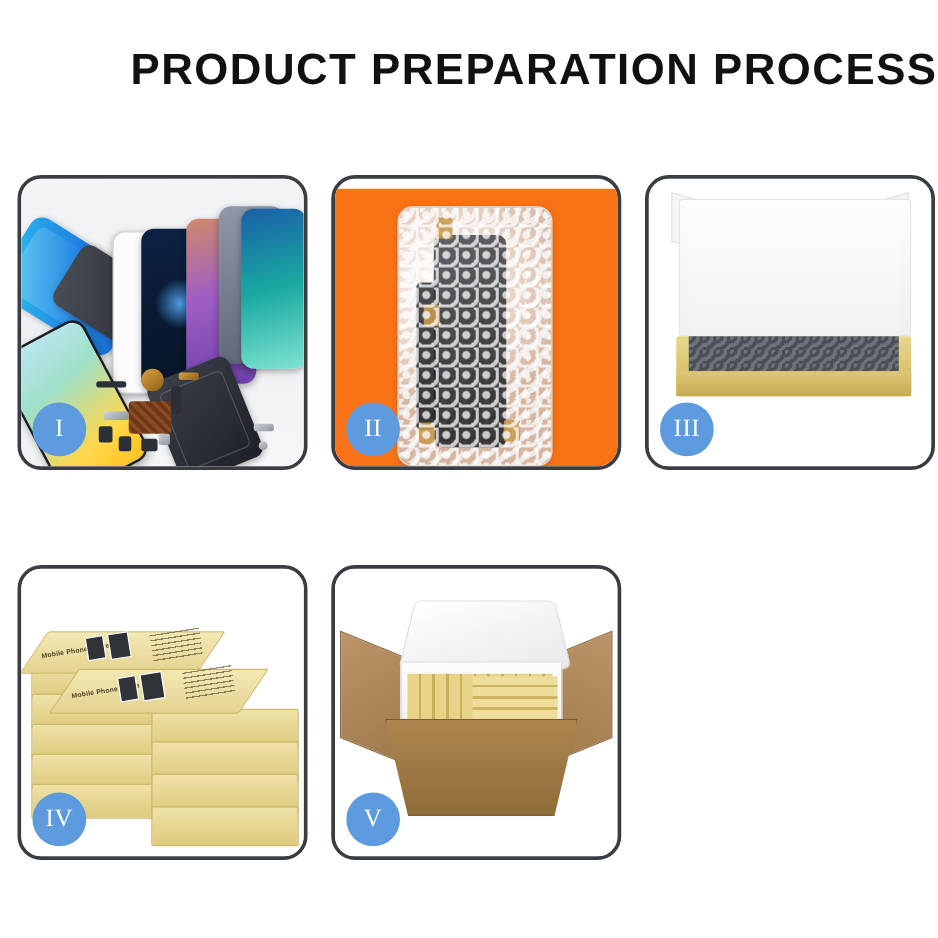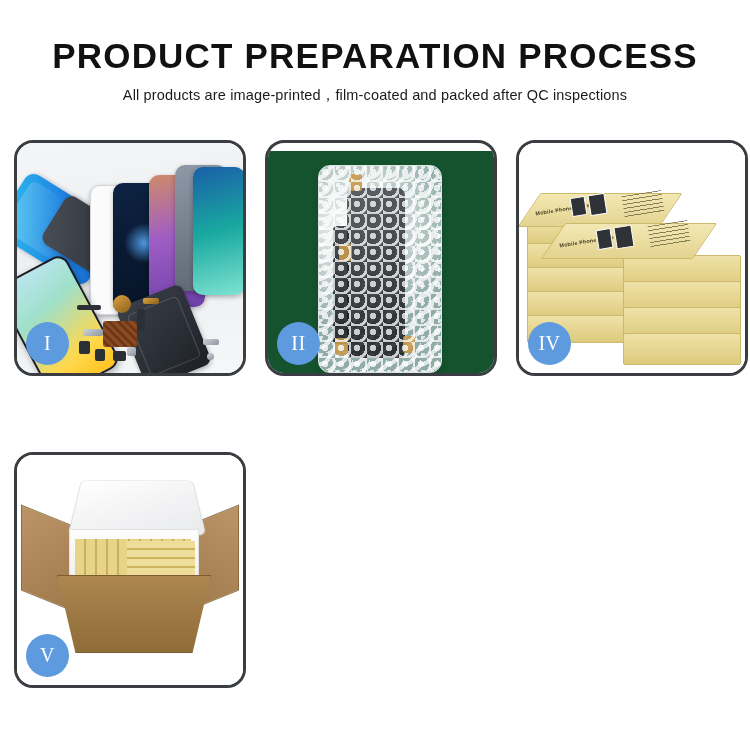--- a/index.html
+++ b/index.html
@@ -3,21 +3,21 @@
 <meta charset="utf-8">
 <style>
   html,body{margin:0;padding:0;}
   body{
     width:750px;height:750px;
     background:#ffffff;
     font-family:"Liberation Sans", sans-serif;
     overflow:hidden;
     position:relative;
   }
-  .header{text-align:center;padding-top:38px;}
+  .header{text-align:right;padding-top:38px;}
   .title{
     font-size:35px;font-weight:700;color:#111111;
     letter-spacing:1.2px;line-height:1;white-space:nowrap;
   }
   .subtitle{
     font-size:14.5px;color:#1b1b1b;margin-top:13px;
     letter-spacing:.15px;white-space:nowrap;
   }
   .grid{
     position:absolute;left:14px;top:140px;
@@ -94,21 +94,21 @@
   .ph-back:after{
     content:"";position:absolute;left:8px;top:10px;right:8px;bottom:10px;
     border:1px solid rgba(255,255,255,.18);border-radius:5px;
   }
   .chip{position:absolute;background:#2b2f36;border-radius:2px;}
   .chip.gold{background:linear-gradient(145deg,#d9a441,#8e5f19);}
   .chip.pcb{background:repeating-linear-gradient(45deg,#8a4a22 0 3px,#6d3718 3px 6px);border-radius:3px;}
   .chip.silver{background:linear-gradient(145deg,#cfd4da,#8d939b);}
   .chip.round{border-radius:50%;}
   
-  .p2{background:#14532d;margin-top:8px;}
+  .p2{background:#f97316;margin-top:8px;}
   .bubblepack{
     position:absolute;left:50px;top:14px;width:122px;height:206px;
     border-radius:12px;
     background:
       radial-gradient(circle at 30% 30%, rgba(255,255,255,.95), rgba(210,220,228,.35) 60%),
       repeating-radial-gradient(circle at 0 0, rgba(255,255,255,.9) 0 4px, rgba(186,198,208,.55) 4px 9px);
     background-size:auto, 17px 17px;
     border:1px solid #dfe4e8;
     box-shadow:0 2px 6px rgba(0,0,0,.13);
   }
@@ -243,21 +243,20 @@
     position:absolute;left:60px;top:28px;width:3px;height:66px;
     background:rgba(120,95,60,.55);transform:skewX(26deg);
   }
   .c-tape{position:absolute;background:#a98a5c;opacity:.85;border-radius:1px;}
 </style>
 </head>
 <body>
 
 <div class="header">
   <div class="title">PRODUCT PREPARATION PROCESS</div>
-  <div class="subtitle">All products are image-printed，film-coated and packed after QC inspections</div>
 </div>
 
 <div class="grid">
 
   <div class="panel">
     <div class="scene p1">
       <div class="ph ph-blue"></div>
       <div class="ph ph-dark"></div>
       <div class="ph ph-glass"></div>
       <div class="ph ph-dark2"></div>
@@ -290,20 +289,32 @@
         <div class="tape" style="left:30px;top:8px;"></div>
         <div class="tape" style="left:20px;top:78px;"></div>
         <div class="tape" style="left:16px;top:172px;"></div>
         <div class="tape" style="left:84px;top:170px;"></div>
         <div class="bubble-overlay"></div>
       </div>
       <div class="badge">II</div>
     </div>
   </div>
 
+  <div class="panel">
+    <div class="scene p3">
+      <div class="lid-flapL"></div>
+      <div class="lid-flapR"></div>
+      <div class="lid-foam"></div>
+      <div class="foam-pad"></div>
+      <div class="box-bottom"></div>
+      <div class="box-inner-dark"></div>
+      <div class="box-front-lip"></div>
+      <div class="badge">III</div>
+    </div>
+  </div>
 
   <div class="panel">
     <div class="scene p4">
       <div class="stack">
         <div class="stack-left">
           <div class="sbox" style="top:52px;"></div>
           <div class="sbox" style="top:76px;"></div>
           <div class="sbox" style="top:100px;"></div>
           <div class="sbox" style="top:124px;"></div>
           <div class="sbox" style="top:148px;"></div>

